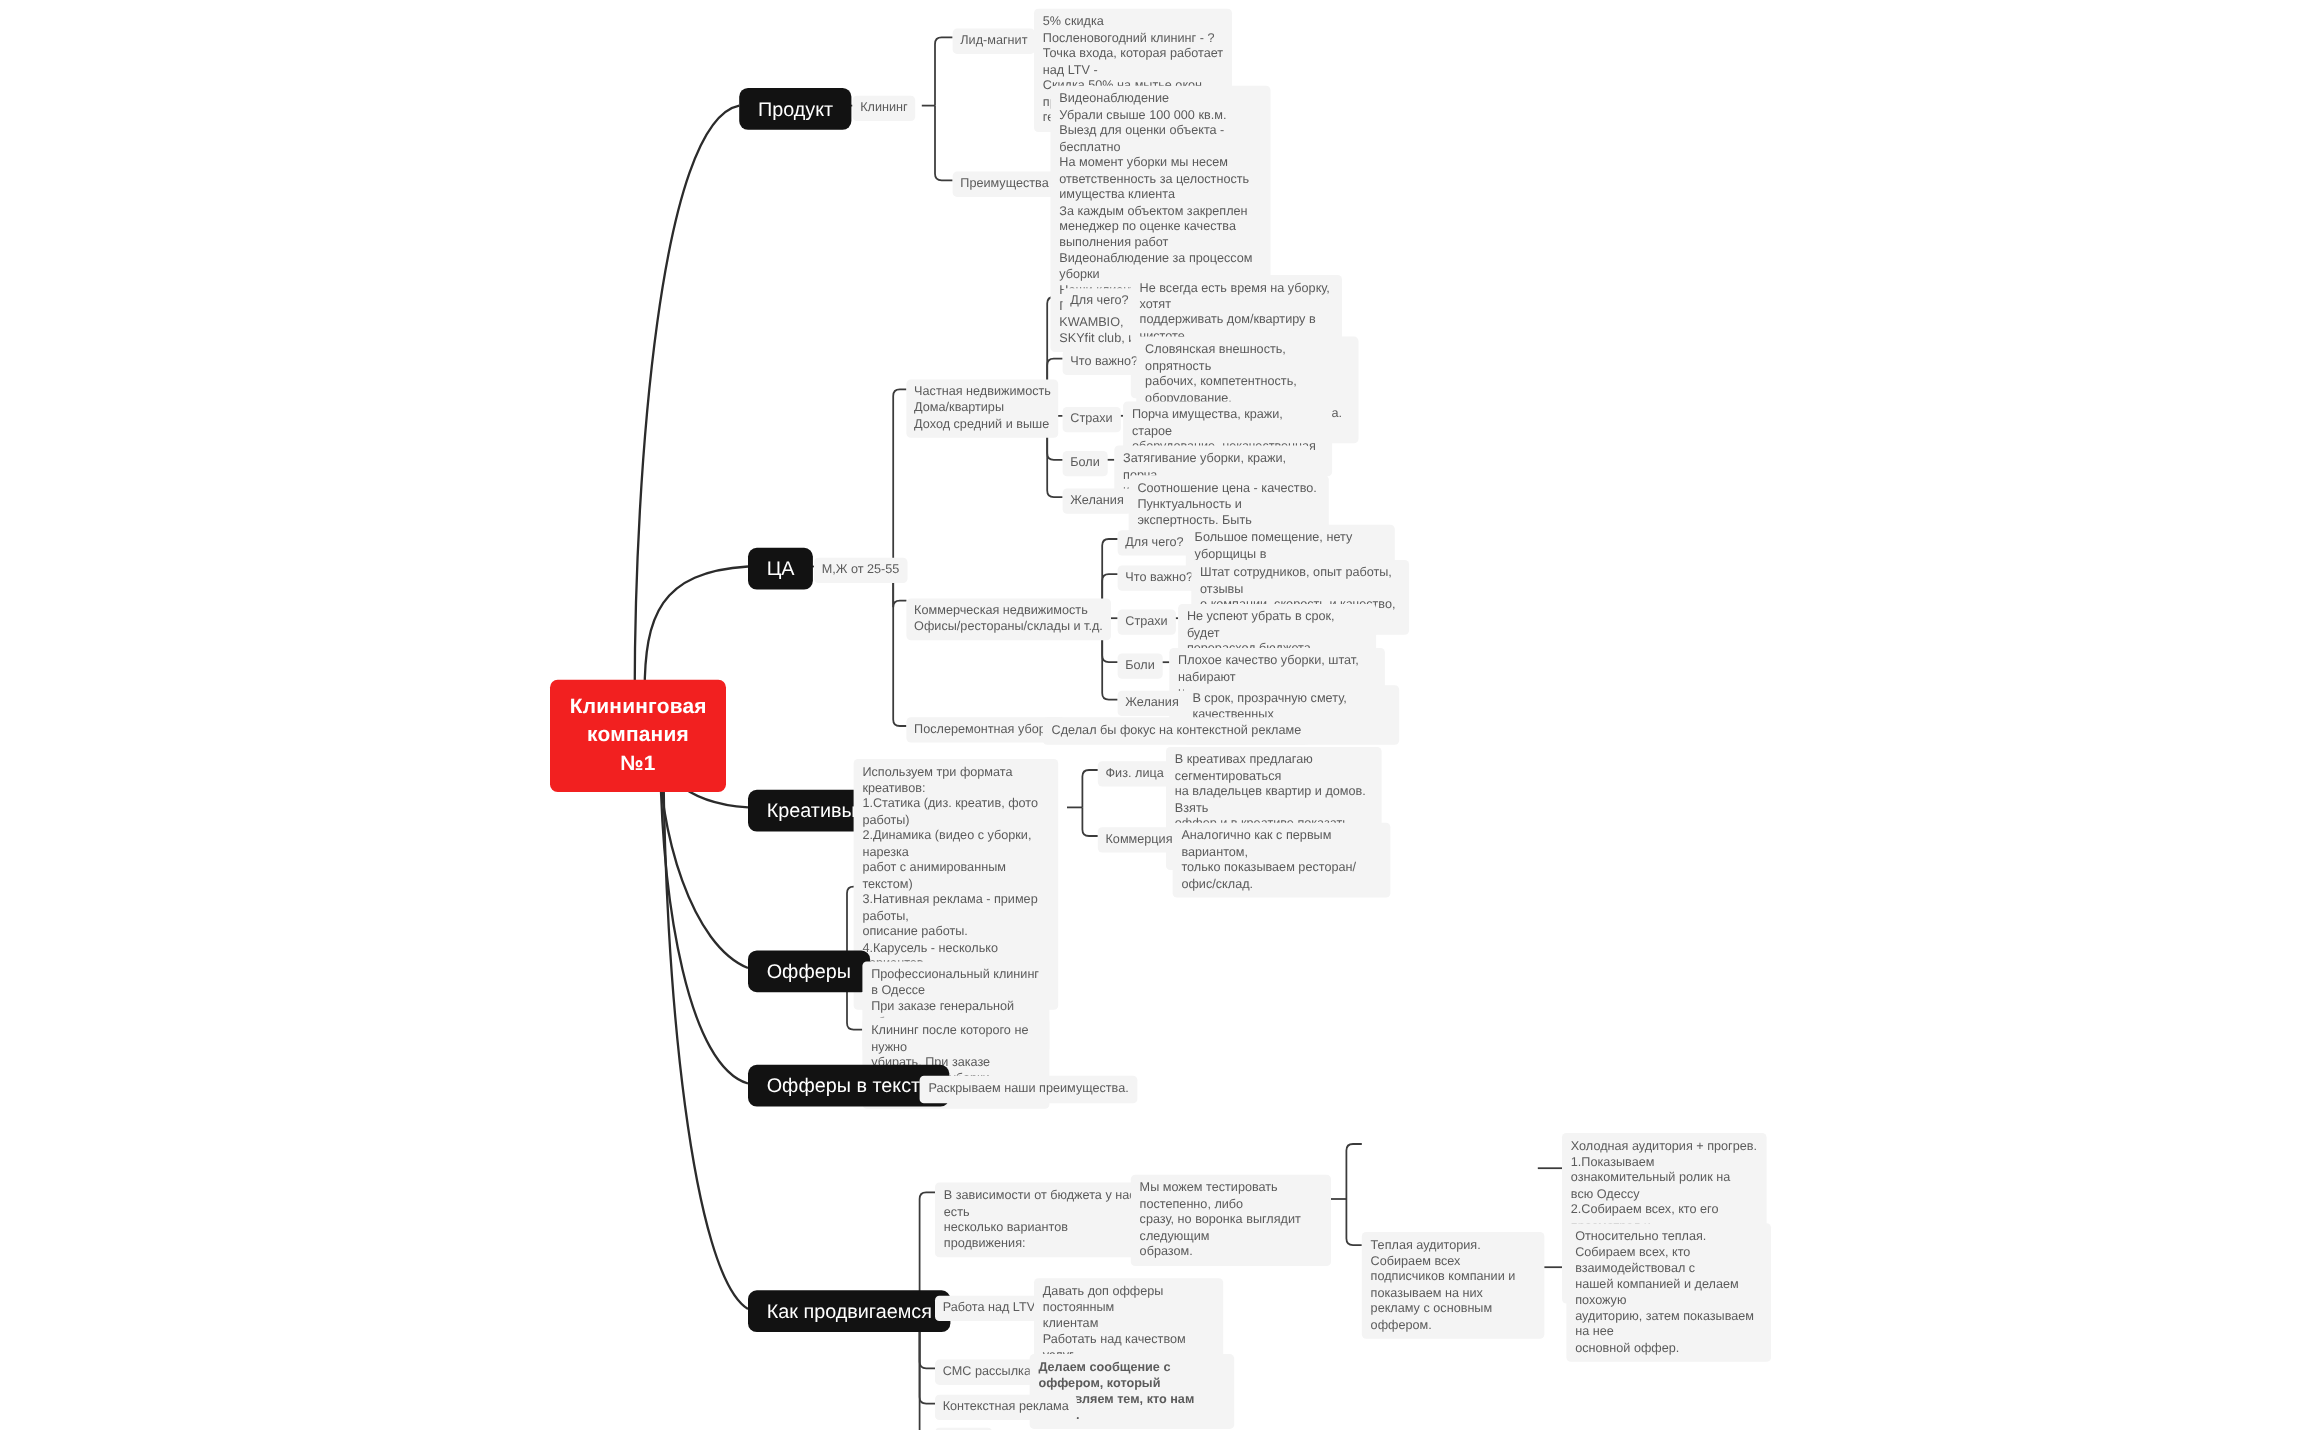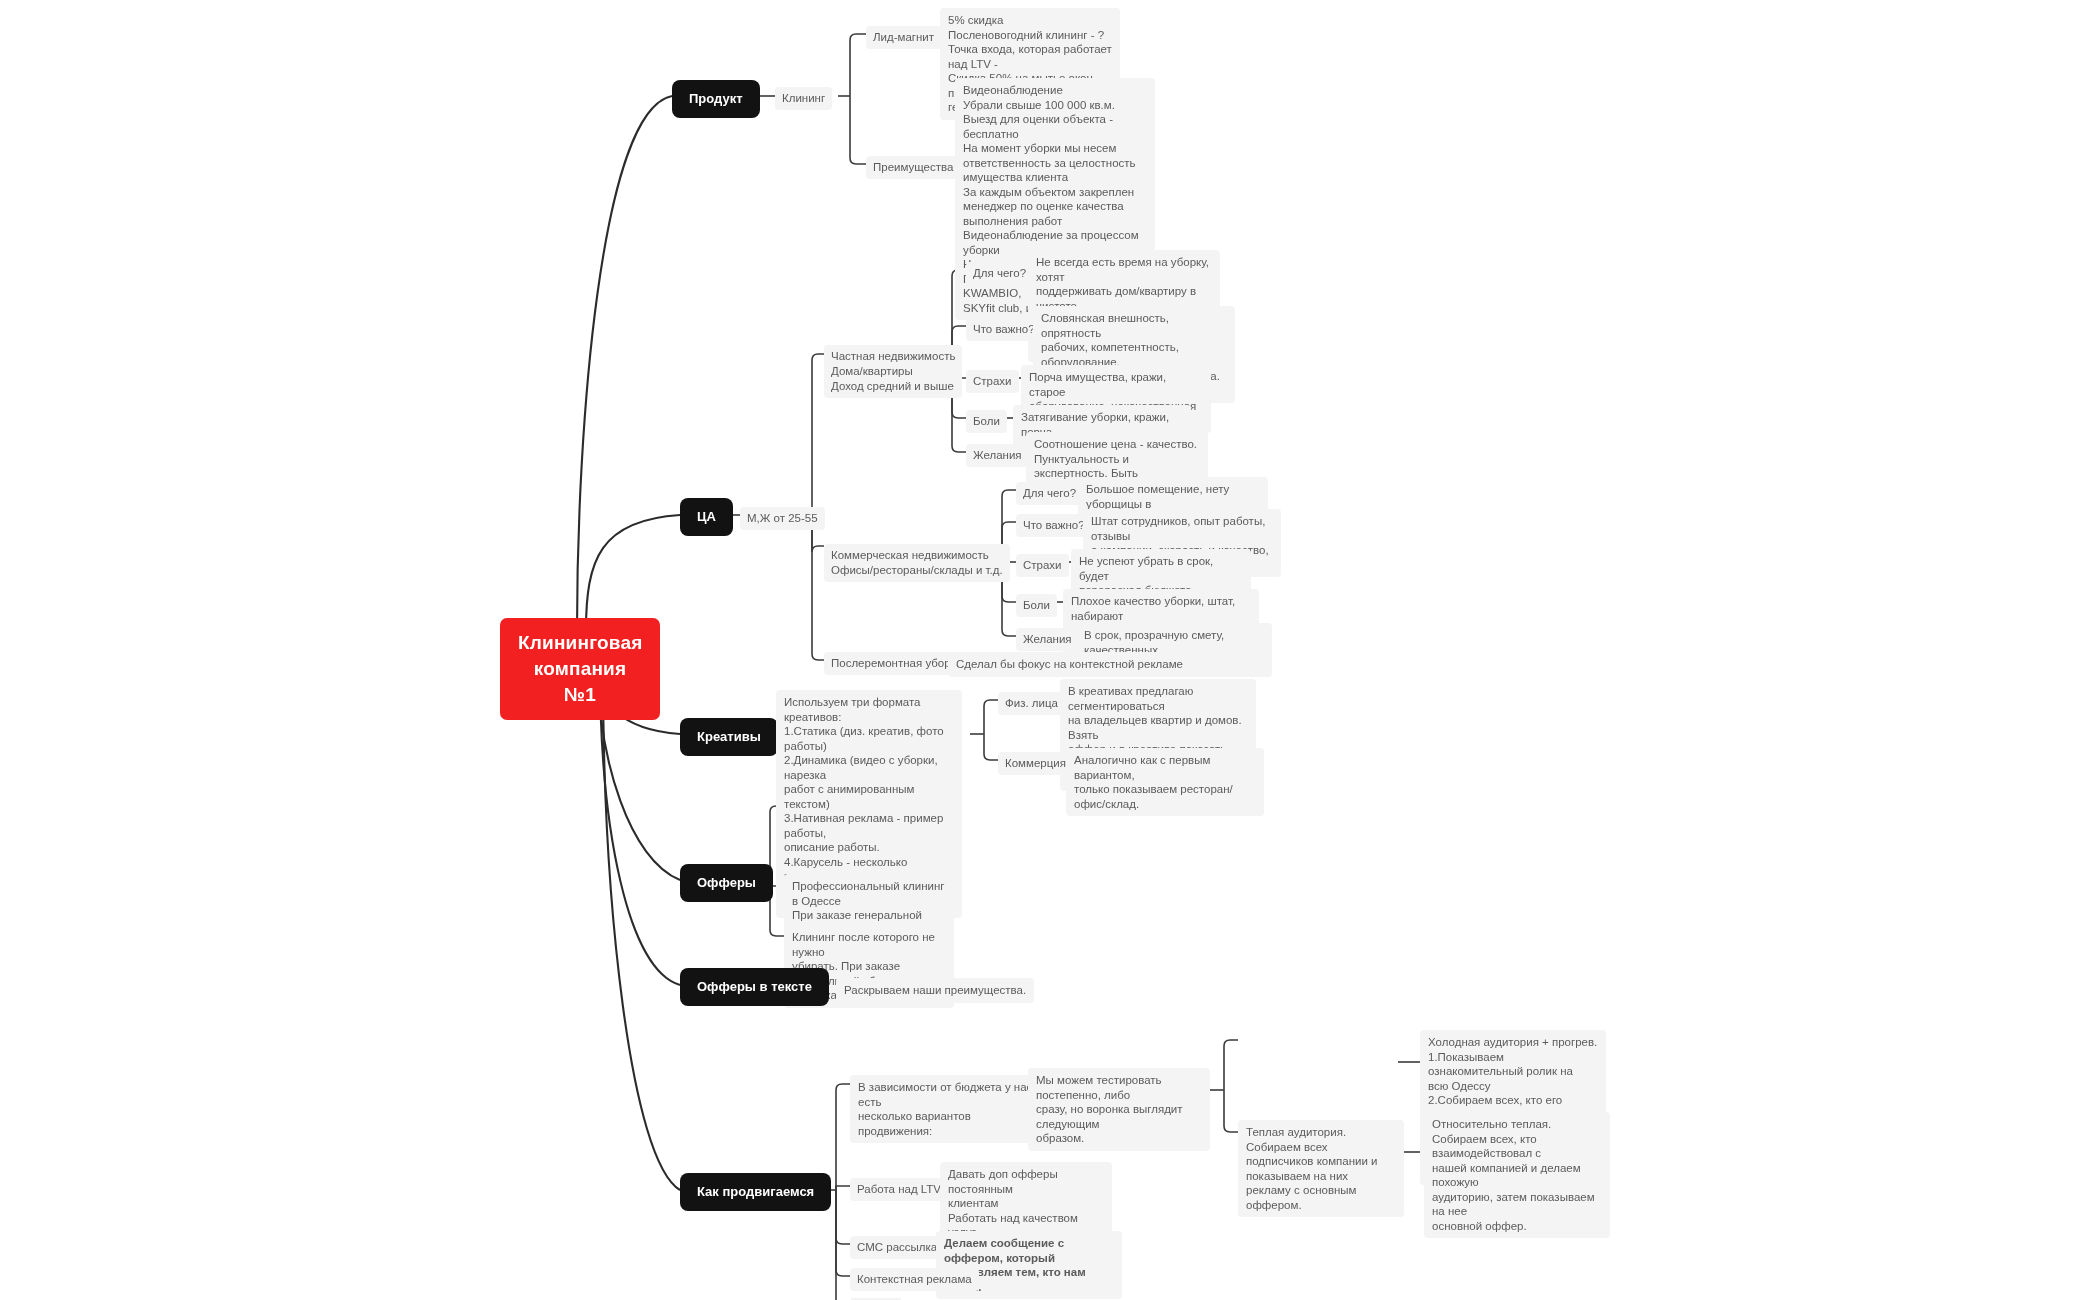--- a/index.html
+++ b/index.html
@@ -33,22 +33,22 @@
     font-size: 19px;
     line-height: 26px;
     border-radius: 7px;
     padding: 12px 18px;
     letter-spacing: 0.2px;
   }
   
   .cat {
     background: #121212;
     color: #ffffff;
-    font-weight: bold;
-    font-size: 13px;
+    font-weight: normal;
+    font-size: 18px;
     line-height: 20px;
     border-radius: 8px;
     padding: 9px 17px;
     white-space: nowrap;
   }
   
   .chip {
     background: #f4f4f4;
     color: #5b5b5b;
     font-size: 11.5px;

